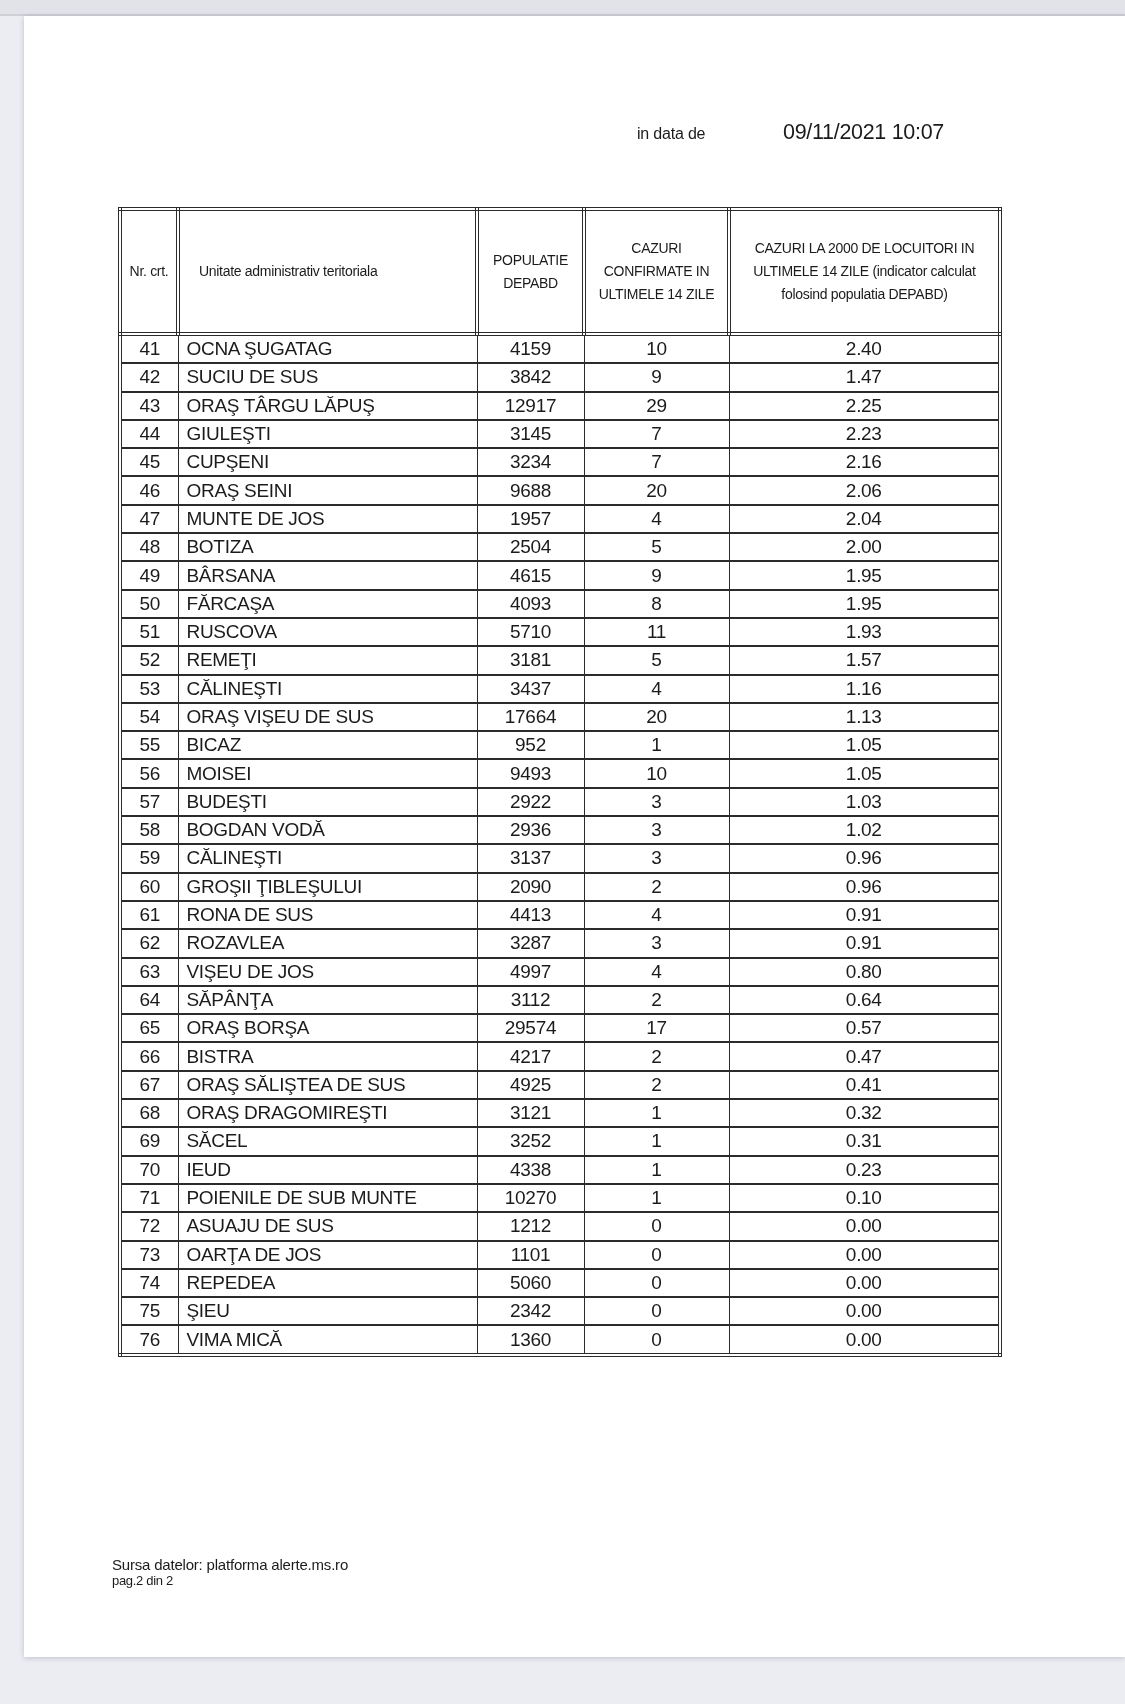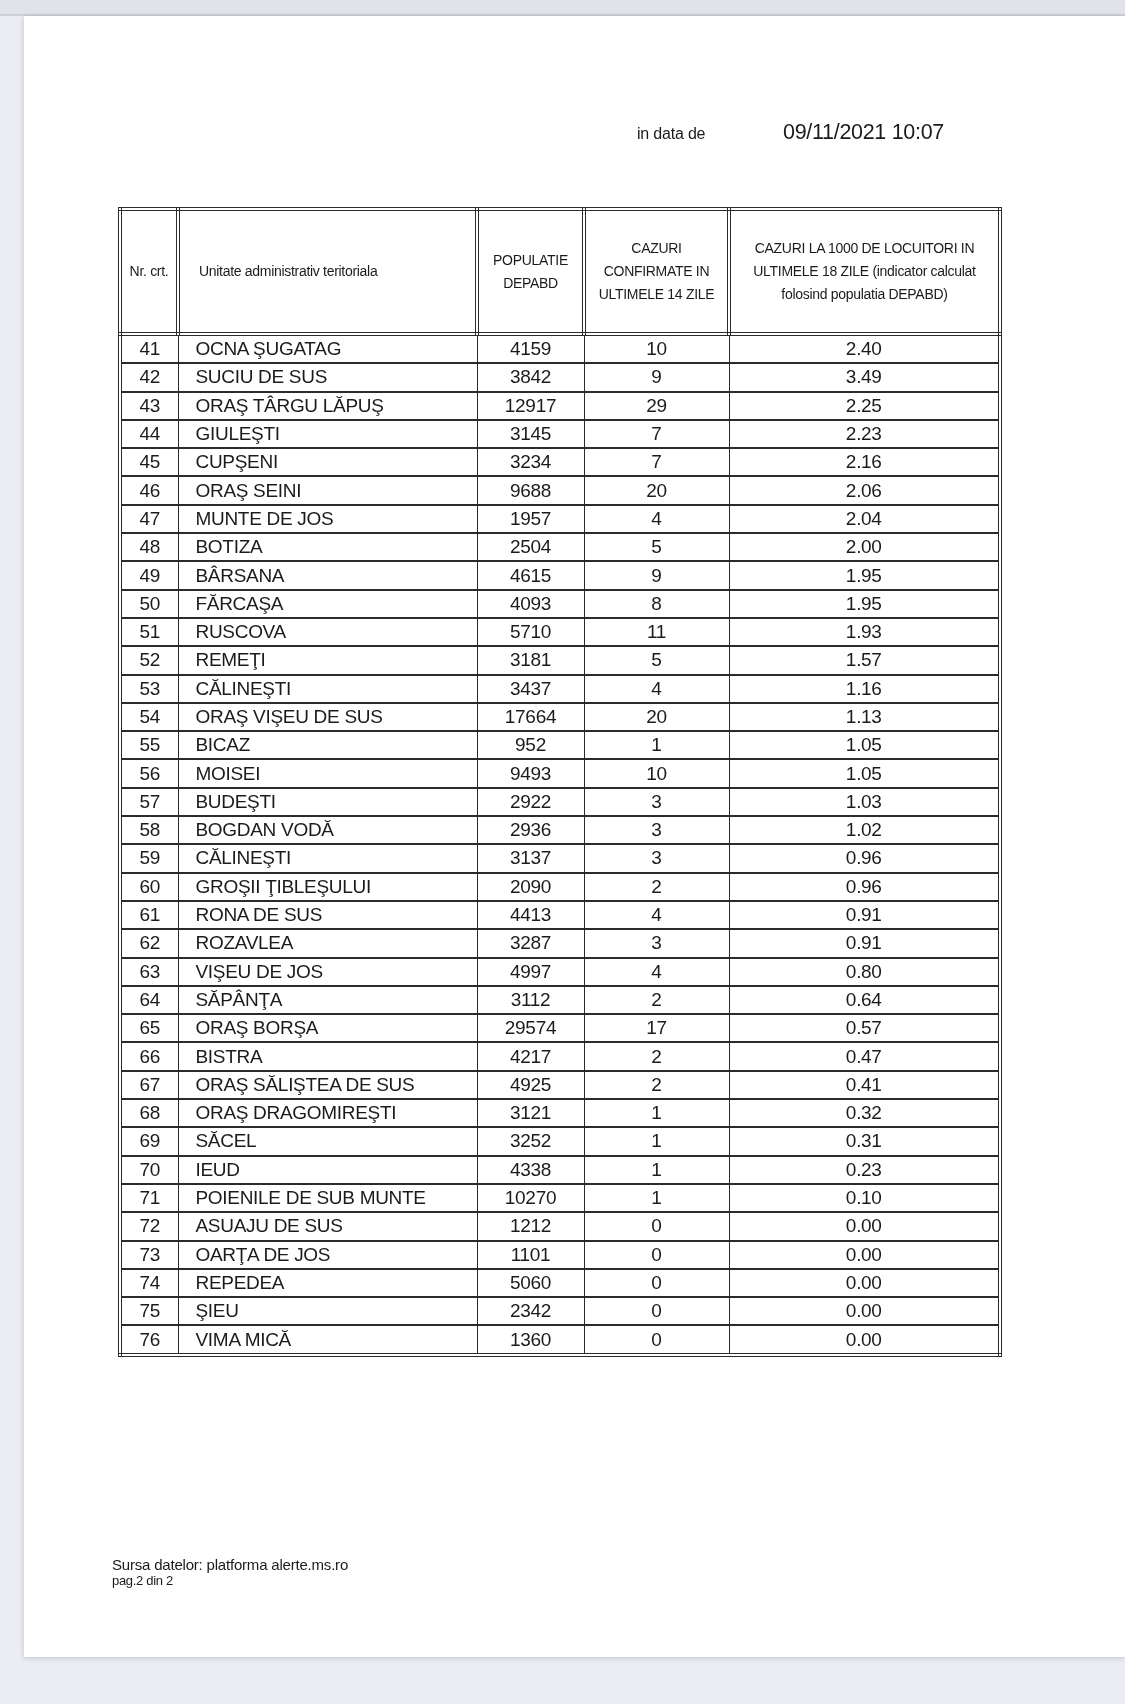--- a/index.html
+++ b/index.html
@@ -17,21 +17,21 @@
             border-collapse:collapse;table-layout:fixed;
             color:#1b1b1b;letter-spacing:-0.3px;}
   table.uat, table.uat th{border:4px double #2b2b2b;}
   table.uat th{font-weight:normal;font-size:14px;line-height:1.62;
                height:117px;vertical-align:middle;text-align:center;padding:2px 3px;}
   table.uat th.h-uat{text-align:left;padding-left:19px;}
   table.uat td{border-left:1.5px solid #2b2b2b;border-right:1.5px solid #2b2b2b;
                border-top:2px solid #2b2b2b;border-bottom:2px solid #2b2b2b;
                font-size:19px;height:26.3px;text-align:center;vertical-align:middle;
                padding:0 2px;white-space:nowrap;overflow:hidden;}
-  table.uat td.name{text-align:left;padding-left:17px;}
+  table.uat td.name{text-align:left;padding-left:8px;}
   .footer{position:absolute;left:88px;top:1540px;width:966px;display:flex;
           justify-content:space-between;align-items:baseline;color:#1b1b1b;flex-direction:column;}
   .footer .src{font-size:15px;letter-spacing:-0.2px;}
   .footer .pg{font-size:13px;letter-spacing:-0.3px;}
 </style>
 </head>
 <body>
 
 <div class="screen">
   <div class="topbar"></div>
@@ -50,37 +50,37 @@
         <col style="width:107px">
         <col style="width:145px">
         <col style="width:271px">
       </colgroup>
       <thead>
         <tr>
           <th>Nr. crt.</th>
           <th class="h-uat">Unitate administrativ teritoriala</th>
           <th>POPULATIE DEPABD</th>
           <th>CAZURI CONFIRMATE IN ULTIMELE 14 ZILE</th>
-          <th>CAZURI LA 1000 DE LOCUITORI IN ULTIMELE 18 ZILE (indicator calculat folosind populatia DEPABD)</th>
+          <th>CAZURI LA 2000 DE LOCUITORI IN ULTIMELE 14 ZILE (indicator calculat folosind populatia DEPABD)</th>
         </tr>
       </thead>
       <tbody>
           <tr>
             <td>41</td>
             <td class="name">OCNA ŞUGATAG</td>
             <td>4159</td>
             <td>10</td>
             <td>2.40</td>
           </tr>
           <tr>
             <td>42</td>
             <td class="name">SUCIU DE SUS</td>
             <td>3842</td>
             <td>9</td>
-            <td>3.49</td>
+            <td>1.47</td>
           </tr>
           <tr>
             <td>43</td>
             <td class="name">ORAŞ TÂRGU LĂPUŞ</td>
             <td>12917</td>
             <td>29</td>
             <td>2.25</td>
           </tr>
           <tr>
             <td>44</td>

